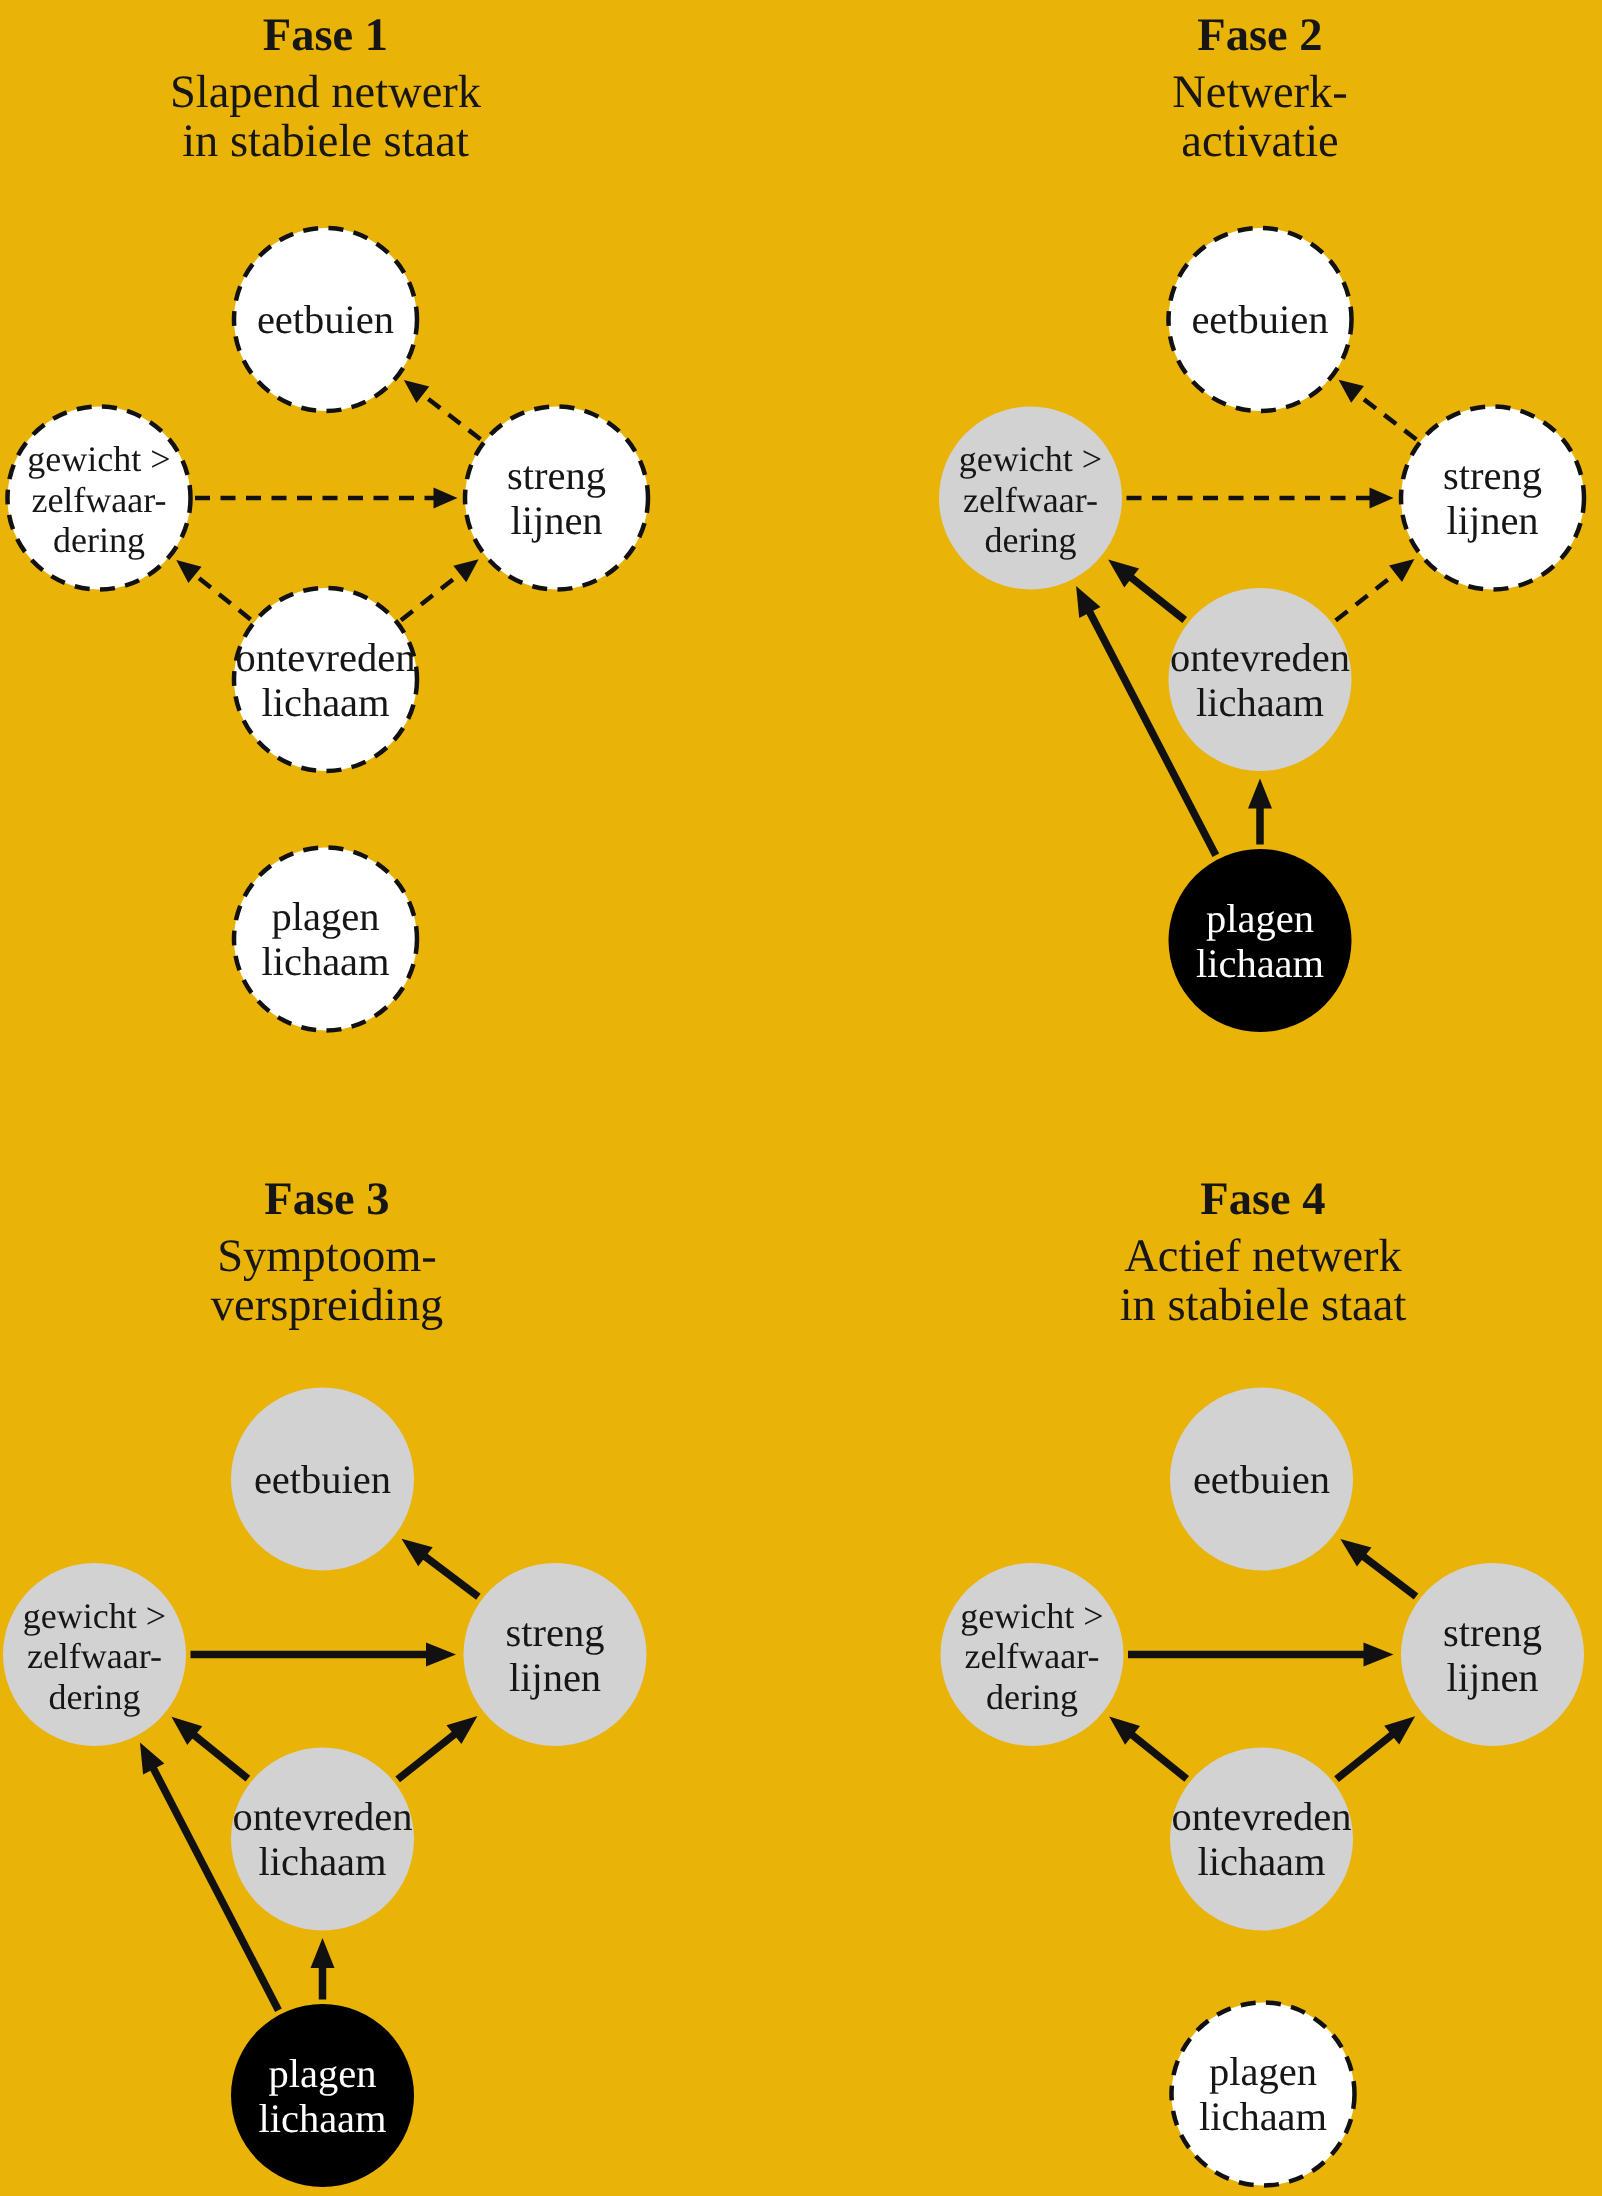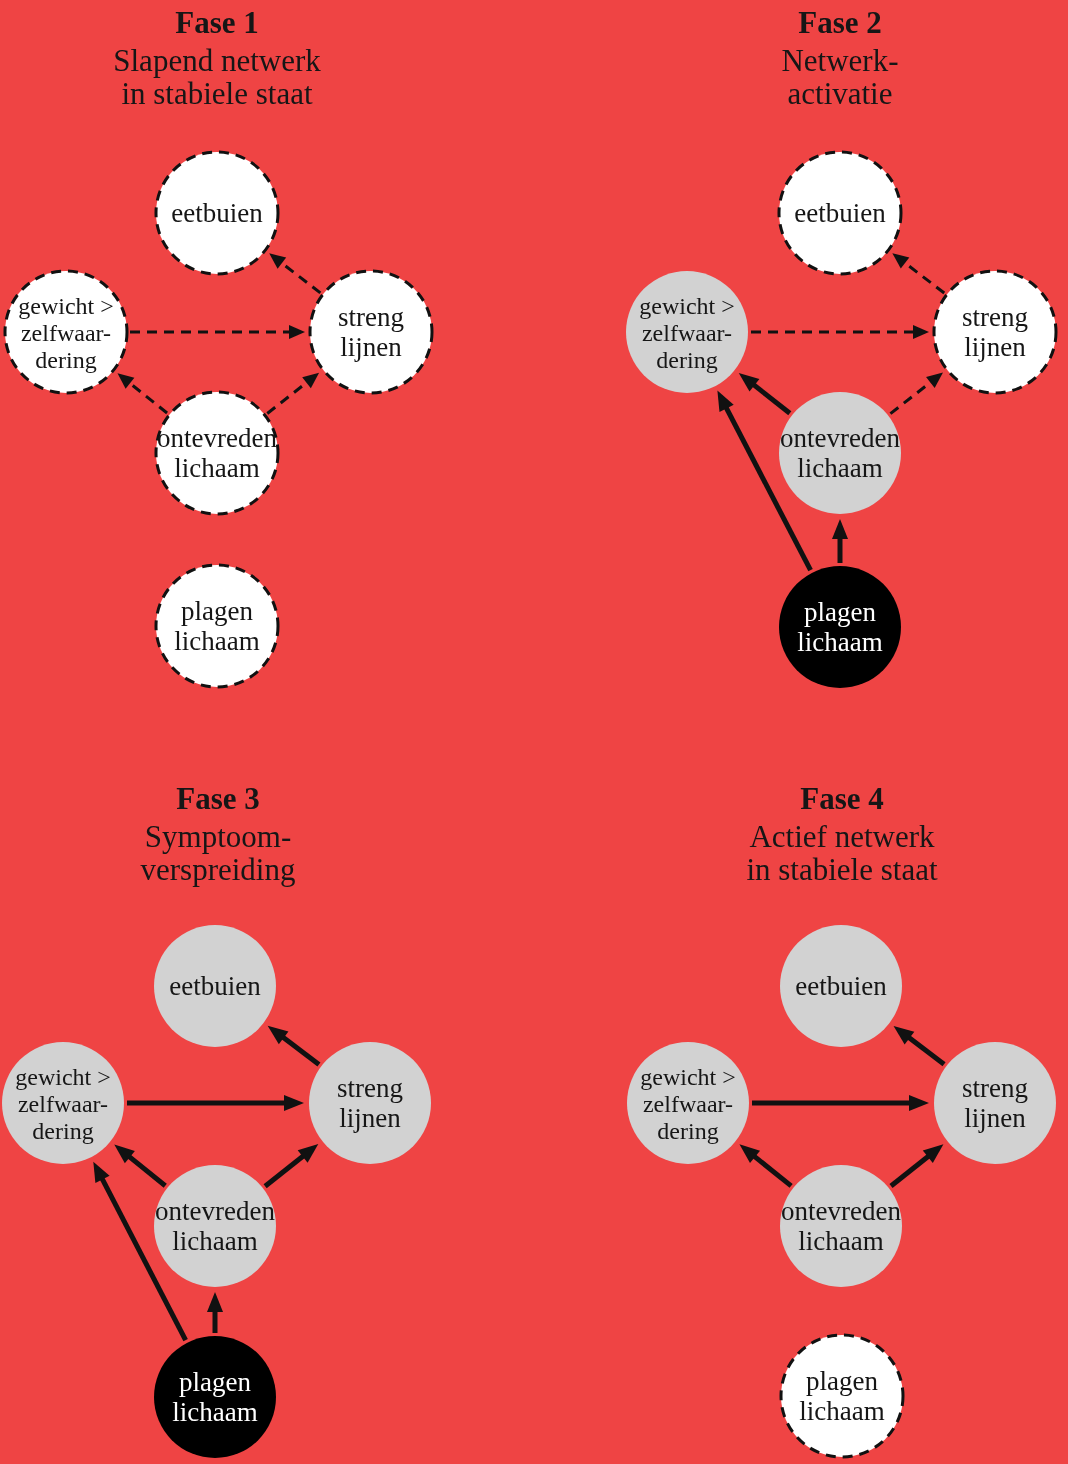--- a/index.html
+++ b/index.html
@@ -1,20 +1,20 @@
 <!DOCTYPE html>
 <html><head>
 <meta charset="utf-8">
 <style>
   html, body { margin: 0; padding: 0; background: #ffffff; }
   .figure-wrap {
     width: 1068px;
     height: 1464px;
     position: relative;
-    background: #ef4444;
+    background: #eab308;
     overflow: hidden;
   }
   svg { display: block; }
   svg text {
     font-family: "Liberation Serif", "DejaVu Serif", serif;
   }
 </style>
 </head>
 <body>
 

